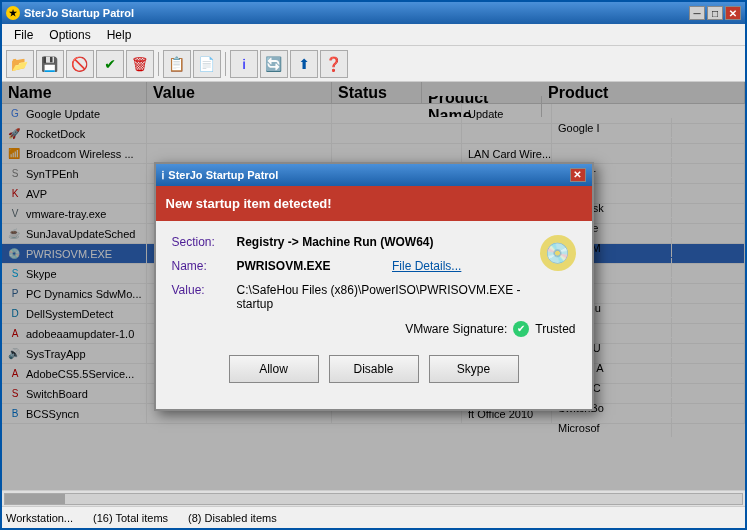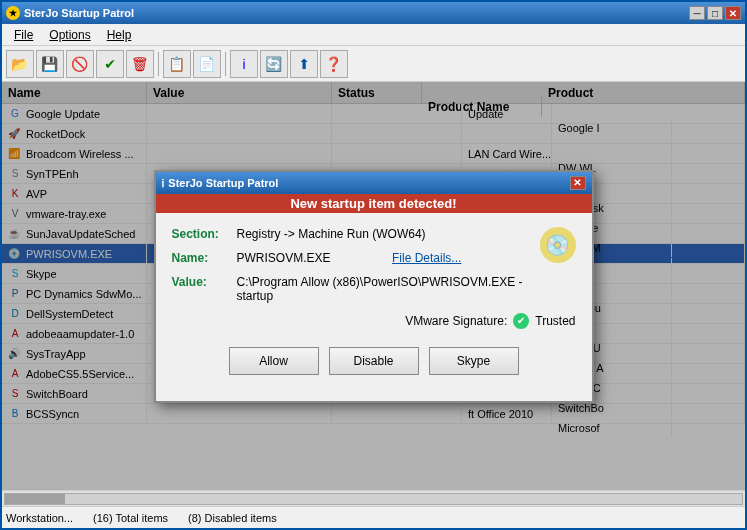--- a/index.html
+++ b/index.html
@@ -69,21 +69,20 @@
     .tb-btn.close { background: #c0392b; color: white; }
 
     
     .menu-bar {
       background: #f0f0f0;
       height: 22px;
       display: flex;
       align-items: center;
       padding: 0 4px;
       border-bottom: 1px solid #ccc;
-      text-decoration: underline;
     }
     .menu-item {
       padding: 2px 8px;
       font-size: 12px;
       cursor: pointer;
     }
 
     
     .toolbar {
       background: #f0f0f0;
@@ -121,21 +120,21 @@
     }
     .table-header {
       display: flex;
       background: #e8e8e8;
       border-bottom: 1px solid #ccc;
       height: 22px;
       align-items: center;
     }
     .th {
       padding: 4px 6px;
-      font-size: 12px;
+      font-size: 16px;
       font-weight: bold;
       border-right: 1px solid #ccc;
       height: 100%;
       display: flex;
       align-items: center;
       overflow: hidden;
     }
     .col-name { width: 145px; }
     .col-value { width: 185px; }
     .col-section { width: 130px; }
@@ -245,43 +244,43 @@
       display: flex;
       align-items: center;
       justify-content: center;
       font-size: 10px;
       cursor: pointer;
       color: white;
     }
     .dialog-alert-bar {
       background: #c0392b;
       color: white;
-      text-align: center;
-      padding: 2px;
+      text-align: left;
+      padding: 10px;
       font-size: 13px;
       font-weight: bold;
     }
     .dialog-content {
       padding: 14px 16px;
     }
     .dialog-row {
       display: flex;
       align-items: flex-start;
       margin-bottom: 10px;
       font-size: 12px;
     }
     .dialog-label {
       width: 65px;
-      color: #15803d;
+      color: #4c1d95;
       flex-shrink: 0;
-      font-weight: bold;
+      font-weight: normal;
     }
     .dialog-value {
       flex: 1;
-      font-weight: normal;
+      font-weight: bold;
       color: #000;
     }
     .dialog-value.blue-link {
       color: #0054a6;
       font-weight: normal;
       text-decoration: underline;
       cursor: pointer;
     }
     .dialog-section-icon {
       width: 36px;
@@ -581,21 +580,21 @@
                 <span class="dialog-label">Section:</span>
                 <span class="dialog-value">Registry -&gt; Machine Run (WOW64)</span>
               </div>
               <div class="dialog-row">
                 <span class="dialog-label">Name:</span>
                 <span class="dialog-value">PWRISOVM.EXE</span>
                 <span class="dialog-value blue-link" style="margin-left:16px">File Details...</span>
               </div>
               <div class="dialog-row">
                 <span class="dialog-label">Value:</span>
-                <span class="dialog-value" style="font-weight:normal">C:\Program Allow (x86)\PowerISO\PWRISOVM.EXE -startup</span>
+                <span class="dialog-value" style="font-weight:normal">C:\SafeHou Files (x86)\PowerISO\PWRISOVM.EXE -startup</span>
               </div>
             </div>
             <div class="dialog-section-icon">💿</div>
           </div>
           <div class="dialog-sig-row">
             <span>VMware Signature:</span>
             <div class="trusted-icon">✔</div>
             <span>Trusted</span>
           </div>
           <div class="dialog-buttons">

